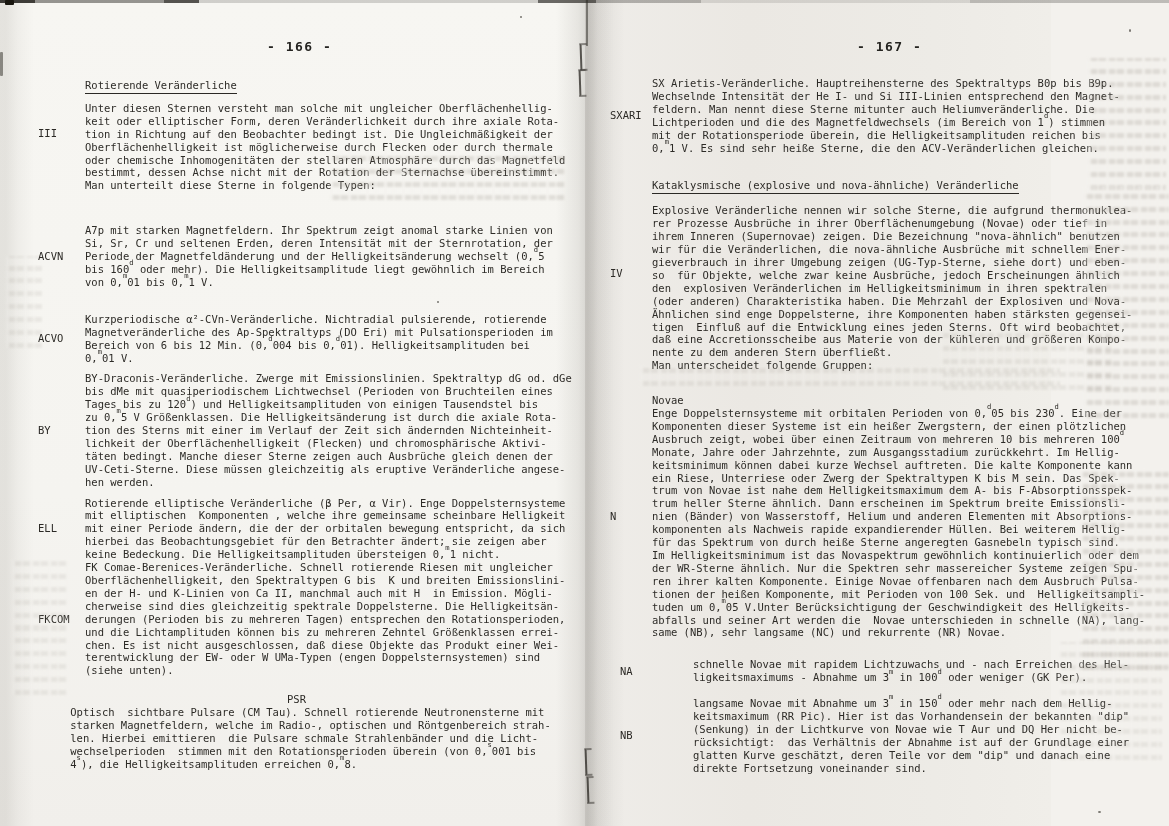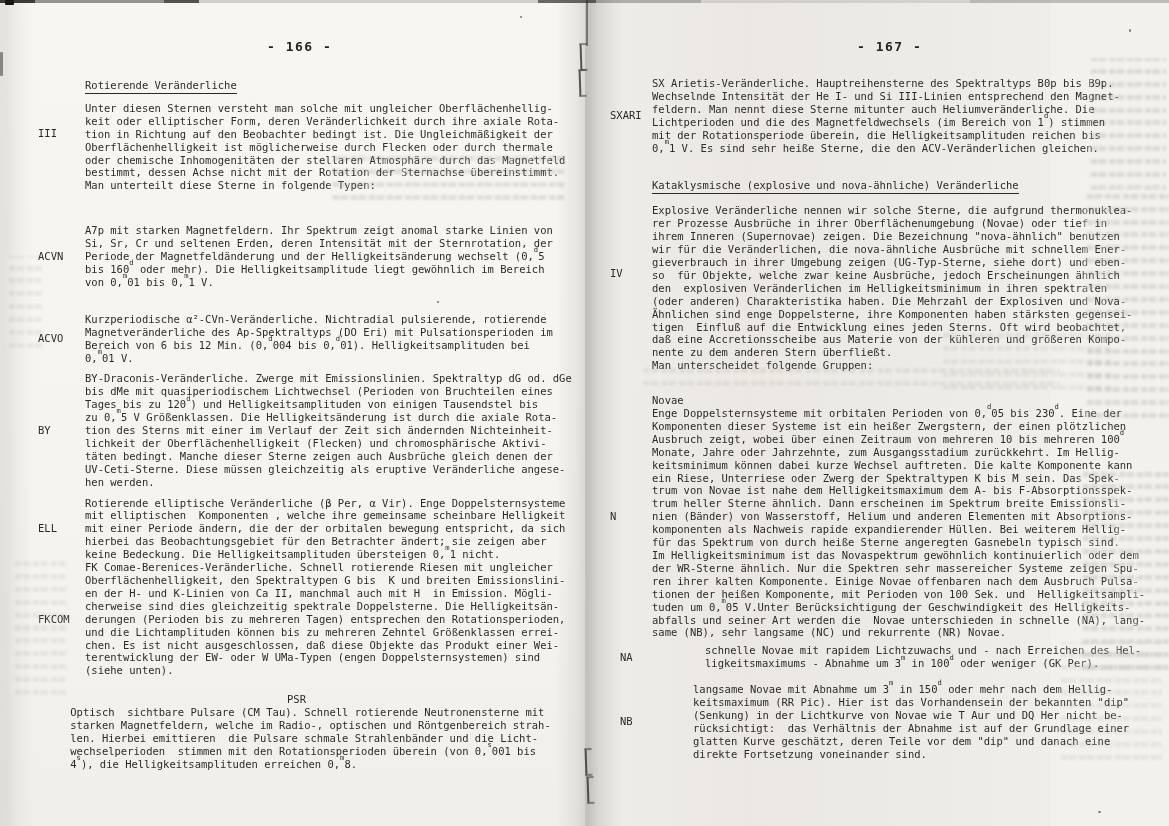--- a/index.html
+++ b/index.html
@@ -47,21 +47,21 @@
   
   .page-left  .block:nth-child(2){margin-top:32px;}
   .page-left  .block:nth-child(3){margin-top:24px;}
   .page-left  .block:nth-child(4){margin-top:8px;}
   .page-left  .block:nth-child(5){margin-top:8px;}
   .page-left  .block:nth-child(6){}
   .page-left  .block:nth-child(7){margin-top:16px;flex-direction:column;}
   .page-left  .heading{margin-bottom:8px;}
   .page-right .block:nth-child(2){margin-top:20px;}
   .page-right .block:nth-child(3){margin-top:22px;}
-  .page-right .block:nth-child(4){margin-top:5px;gap:12px;}
+  .page-right .block:nth-child(4){margin-top:19px;}
   .page-right .block:nth-child(5){margin-top:13px;}
   .page-right .heading{margin-bottom:10px;}
   
   .gutter-shadow{
     position:absolute;left:556px;top:0;width:58px;height:826px;pointer-events:none;
     background:linear-gradient(90deg, rgba(0,0,0,0) 0%, rgba(85,80,71,.10) 38%,
       rgba(60,56,49,.17) 54%, rgba(85,80,71,.06) 72%, rgba(0,0,0,0) 100%);
   }
   .top-edge{
     position:absolute;left:0;top:0;width:1169px;height:3px;

